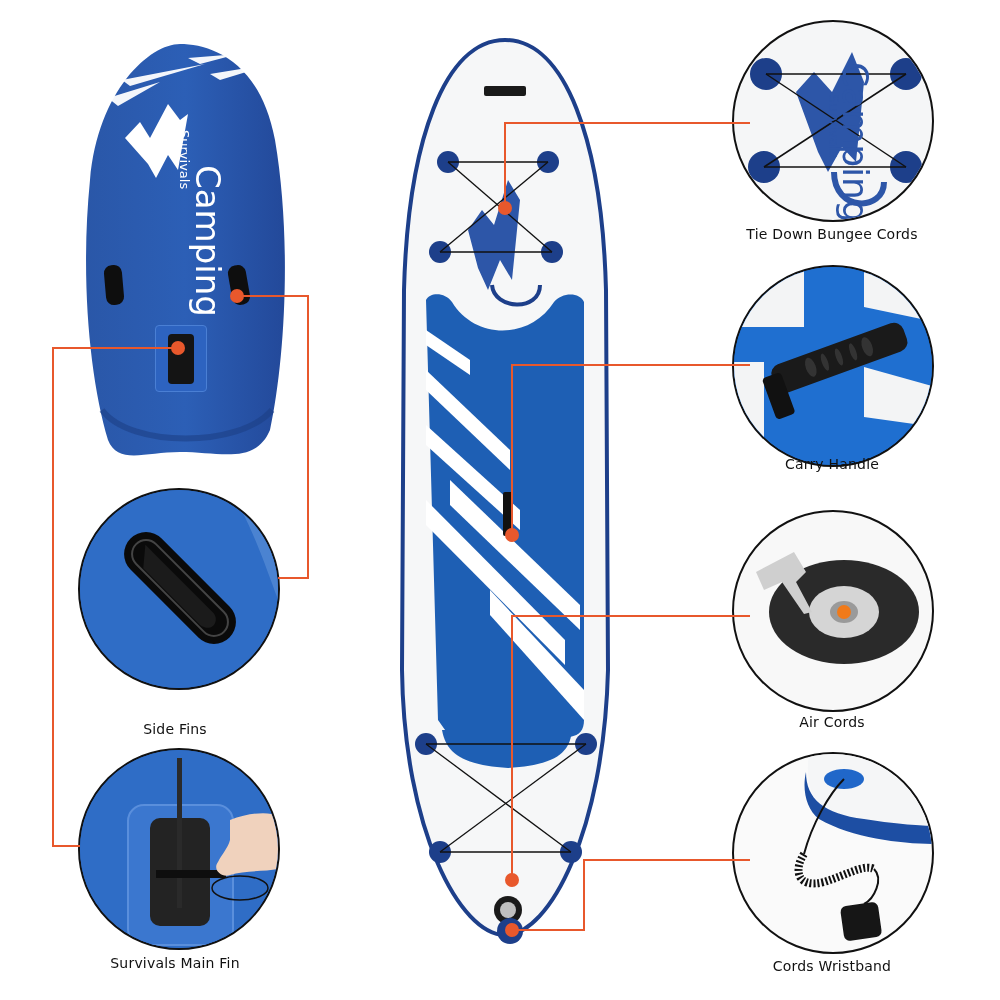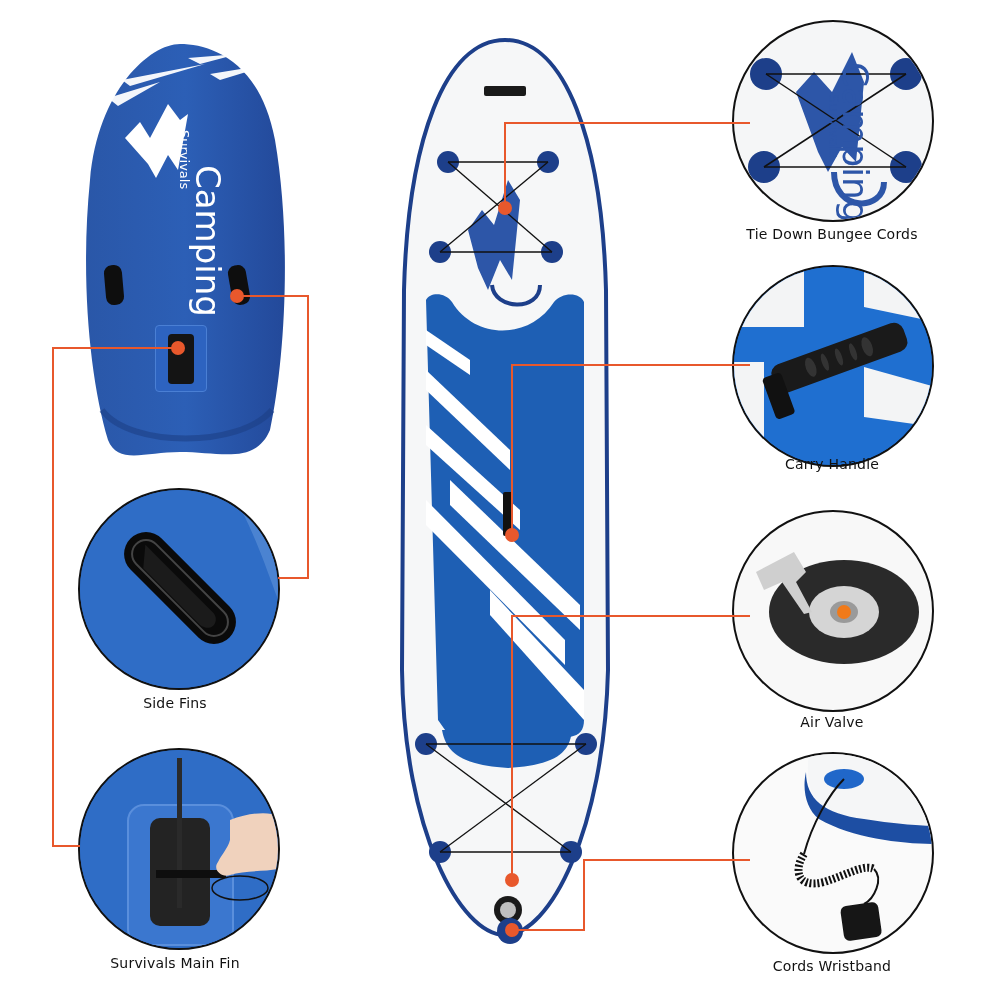--- a/index.html
+++ b/index.html
@@ -75,21 +75,21 @@
   <svg width="202" height="202" viewBox="0 0 202 202">
     <rect width="202" height="202" fill="#2f6dc6"></rect>
     <path d="M150,0 L202,0 L202,120 C190,90 175,40 150,0 Z" fill="#5f93d9" opacity="0.6"></path>
     <g transform="translate(100,98) rotate(45)">
       <rect x="-70" y="-22" width="140" height="44" rx="22" fill="#0a0a0a"></rect>
       <rect x="-62" y="-14" width="124" height="28" rx="14" fill="none" stroke="#444" stroke-width="2"></rect>
       <path d="M-55,-6 L40,-6 C52,-6 55,10 40,12 L-40,12 Z" fill="#1b1b1b"></path>
     </g>
   </svg>
 </div>
-<div class="label" style="left:175px;top:695px;text-align:right;">Side Fins</div>
+<div class="label" style="left:175px;top:721px;text-align:right;">Side Fins</div>
 
 <div class="circle" style="left:78px;top:748px;width:202px;height:202px;background:#2f6dc6;">
   <svg width="202" height="202" viewBox="0 0 202 202">
     <rect width="202" height="202" fill="#2f6dc6"></rect>
     <rect x="48" y="55" width="105" height="140" rx="16" fill="#3b77cf" stroke="#5a8fdc" stroke-width="2"></rect>
     <rect x="70" y="68" width="60" height="108" rx="10" fill="#232323"></rect>
     <rect x="97" y="8" width="5" height="150" fill="#2a2a2a"></rect>
     <rect x="76" y="120" width="70" height="8" fill="#0e0e0e"></rect>
 
     <path d="M150,70 C175,60 200,62 202,70 L202,118 C190,122 165,120 150,125 C142,128 132,120 138,112 C142,104 148,98 150,90 Z" fill="#f0d2bd"></path>
@@ -202,21 +202,21 @@
 
 <div class="circle" style="left:732px;top:510px;width:202px;height:202px;background:#f8f8f8;">
   <svg width="202" height="202" viewBox="0 0 202 202">
     <ellipse cx="110" cy="100" rx="75" ry="52" fill="#2a2a2a"></ellipse>
     <ellipse cx="110" cy="100" rx="35" ry="26" fill="#d5d5d5"></ellipse>
     <ellipse cx="110" cy="100" rx="14" ry="11" fill="#9a9a9a"></ellipse>
     <circle cx="110" cy="100" r="7" fill="#f07a1a"></circle>
     <path d="M22,60 L60,40 L72,60 L62,70 L78,100 L70,102 L48,70 L30,78 Z" fill="#cfcfcf"></path>
   </svg>
 </div>
-<div class="label" style="left:832px;top:714px;">Air Valve</div>
+<div class="label" style="left:832px;top:714px;">Air Cords</div>
 
 <div class="circle" style="left:732px;top:752px;width:202px;height:202px;background:#fafafa;">
   <svg width="202" height="202" viewBox="0 0 202 202">
     <path d="M75,0 L202,0 L202,85 C170,75 120,70 85,50 C75,40 72,20 75,0 Z" fill="#f5f6f7"></path>
     <path d="M72,18 C72,45 90,60 130,65 C160,70 190,72 202,72 L202,90 C170,90 120,85 85,65 C72,55 68,35 72,18 Z" fill="#1d4ea3"></path>
     <ellipse cx="110" cy="25" rx="20" ry="10" fill="#2067c9"></ellipse>
     <path d="M110,25 C95,40 78,70 70,100" stroke="#111" stroke-width="2" fill="none"></path>
     <path d="M70,100 C60,115 62,135 90,128 C115,120 130,110 140,115" stroke="#111" stroke-width="8" fill="none" stroke-dasharray="2 2"></path>
     <path d="M140,115 C150,125 140,145 130,150" stroke="#111" stroke-width="2" fill="none"></path>
     <rect x="108" y="150" width="38" height="35" rx="6" fill="#161616" transform="rotate(-8 127 167)"></rect>

